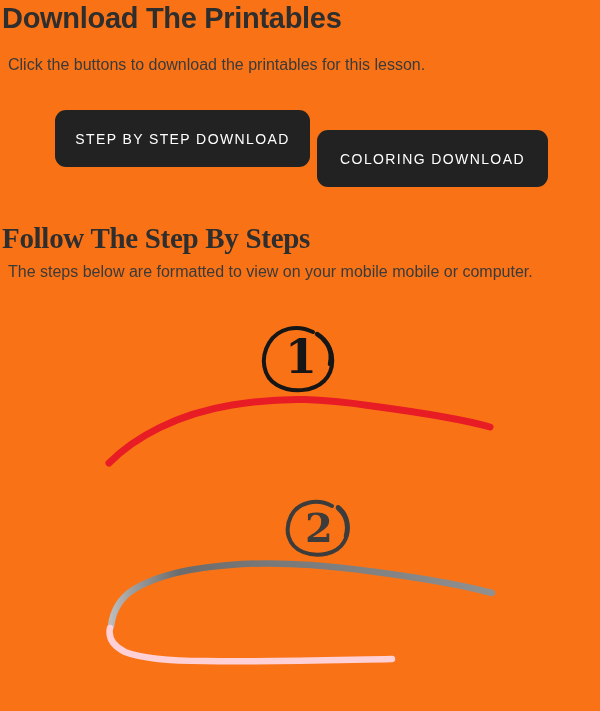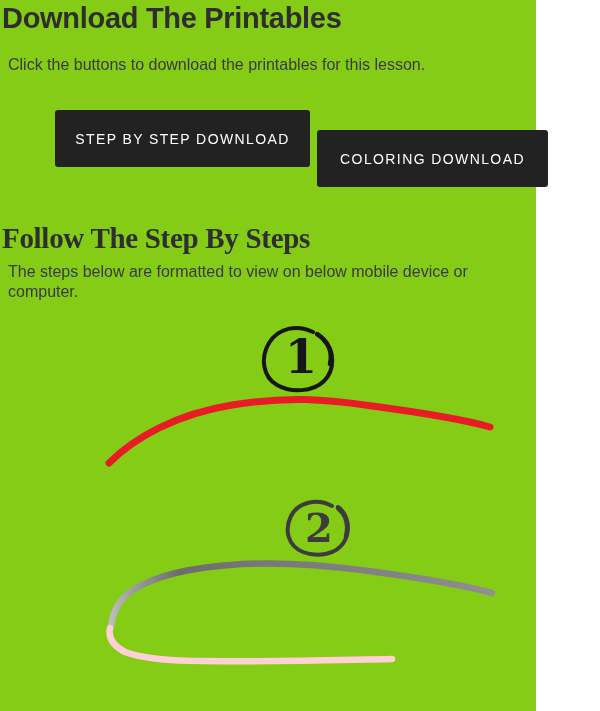--- a/index.html
+++ b/index.html
@@ -6,23 +6,23 @@
     margin: 0;
     padding: 0;
     width: 600px;
     height: 711px;
     background: #ffffff;
     font-family: "Liberation Sans", sans-serif;
     overflow: hidden;
   }
   .page {
     position: relative;
-    width: 536px;
+    width: 600px;
     height: 711px;
-    background: #84cc16;
+    background: #f97316;
   }
   .h-title {
     position: absolute;
     left: 2px;
     margin: 0;
     font-size: 29px;
     font-weight: 700;
     letter-spacing: -0.3px;
     color: #2e2e2e;
     line-height: 1.15;
@@ -48,21 +48,21 @@
     gap: 7px;
   }
   .dl-btn {
     display: flex;
     align-items: center;
     justify-content: center;
     height: 57px;
     background: #222222;
     color: #ffffff;
     border: none;
-    border-radius: 3px;
+    border-radius: 11px;
     font-family: "Liberation Sans", sans-serif;
     font-size: 14px;
     letter-spacing: 1.4px;
     font-weight: 400;
     cursor: pointer;
     padding: 0;
   }
   #btn-step { width: 255px; }
   #btn-coloring { width: 231px; margin-top: 20px; }
   .figures {
@@ -86,21 +86,21 @@
 
   <p class="p-desc" id="download-desc">Click the buttons to download the printables for this lesson.</p>
 
   <div class="btn-row">
     <button class="dl-btn" id="btn-step">STEP BY STEP DOWNLOAD</button>
     <button class="dl-btn" id="btn-coloring">COLORING DOWNLOAD</button>
   </div>
 
   <h1 class="h-title" id="steps-title">Follow The Step By Steps</h1>
 
-  <p class="p-desc" id="steps-desc">The steps below are formatted to view on below mobile device or computer.</p>
+  <p class="p-desc" id="steps-desc">The steps below are formatted to view on your mobile mobile or computer.</p>
 
   <svg class="figures" viewBox="0 315 600 365" xmlns="http://www.w3.org/2000/svg">
     <defs>
       <linearGradient id="grayGrad" gradientUnits="userSpaceOnUse" x1="111" y1="0" x2="492" y2="0">
         <stop offset="0" stop-color="#bdbcbc"></stop>
         <stop offset="0.06" stop-color="#9c9c9c"></stop>
         <stop offset="0.18" stop-color="#6c6c6c"></stop>
         <stop offset="0.40" stop-color="#787878"></stop>
         <stop offset="0.75" stop-color="#848484"></stop>
         <stop offset="1" stop-color="#909090"></stop>

